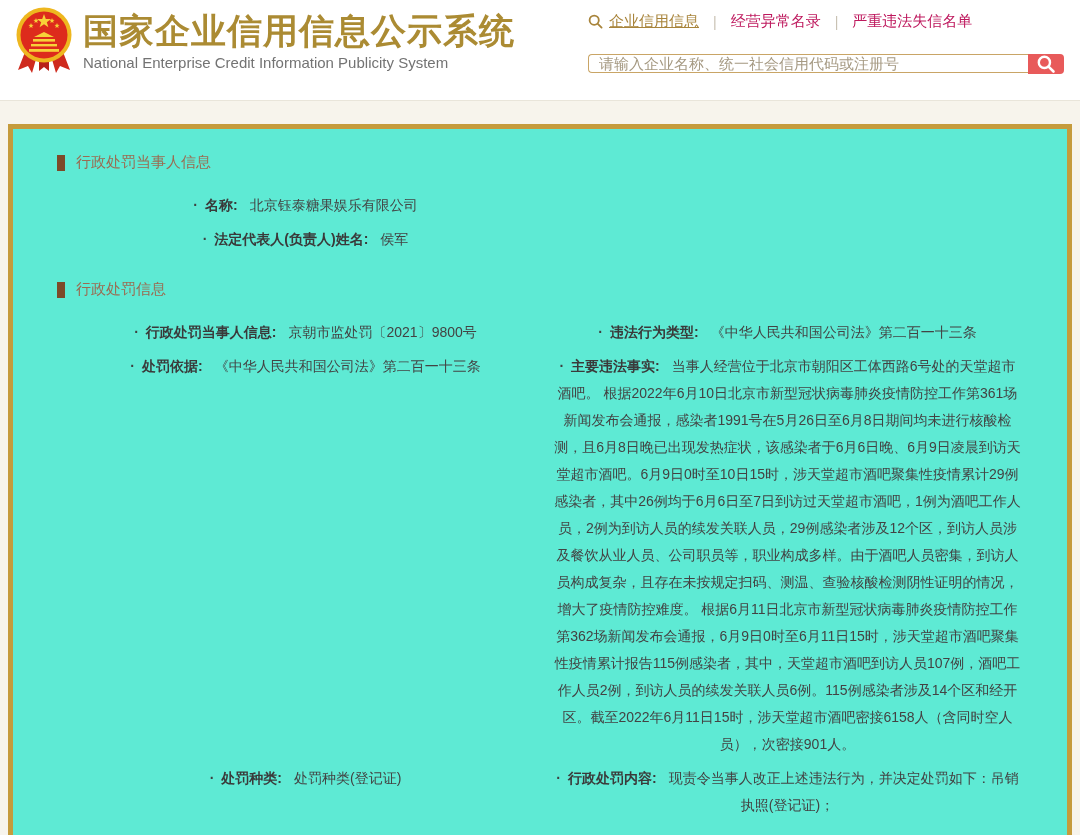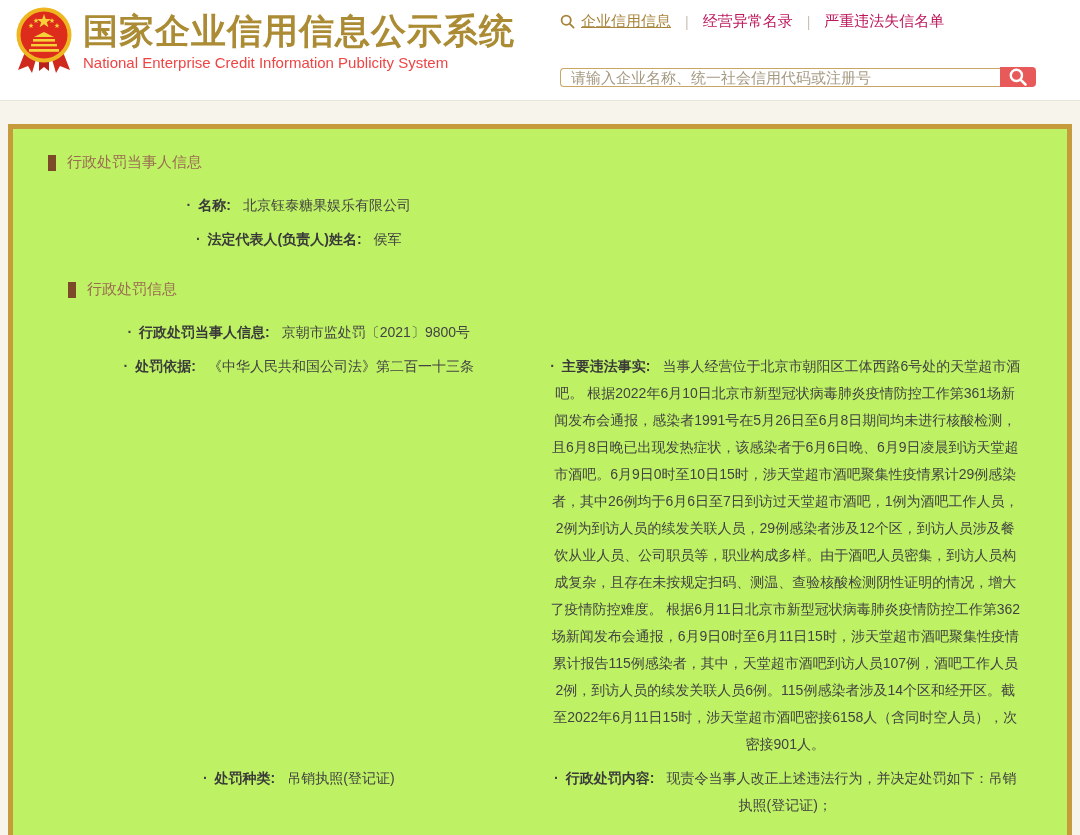--- a/index.html
+++ b/index.html
@@ -5,45 +5,45 @@
   * { box-sizing: border-box; margin: 0; padding: 0; }
   html,body { width:1080px; height:835px; overflow:hidden; background:#ffffff;
     font-family:"Liberation Sans","DejaVu Sans",sans-serif; }
 
   
   .site-header { position:relative; height:100px; background:#ffffff; }
   .brand { position:absolute; left:15px; top:6px; display:flex; align-items:center; }
   .emblem { width:58px; height:68px; flex:0 0 auto; }
   .brand-text { margin-left:10px; }
   .site-title { font-size:35px; font-weight:bold; color:#ab8b33; letter-spacing:1px; line-height:42px; }
-  .site-subtitle { font-size:15px; color:#ef4444; margin-top:2px; }
+  .site-subtitle { font-size:15px; color:#737373; margin-top:2px; }
 
-  .header-right { position:absolute; left:560px; top:12px; width:476px; }
+  .header-right { position:absolute; left:588px; top:12px; width:476px; }
   .top-nav { display:flex; align-items:center; font-size:15px; margin-bottom:9px; }
   .nav-mag { margin-right:6px; }
   .nav-link { text-decoration:none; color:#be185d; cursor:pointer; }
   .nav-link.active { color:#a8843b; text-decoration:underline; }
   .nav-sep { color:#c9c2b4; margin:0 14px; font-size:14px; }
-  .search-bar { display:flex; align-items:flex-end; height:47px; }
+  .search-bar { display:flex; align-items:center; height:47px; }
   .search-input { flex:1; border:1px solid #c9a566; border-right:none; border-radius:4px 0 0 4px;
     padding:0 10px; font-size:15px; color:#555; outline:none;
     font-family:"Liberation Sans","DejaVu Sans",sans-serif; }
   .search-input::placeholder { color:#a59982; }
   .search-btn { width:36px; border:none; background:#e85a5a; border-radius:0 4px 4px 0;
     cursor:pointer; display:flex; align-items:center; justify-content:center; }
 
   
   .page-bg { background:#f7f4ec; border-top:1px solid #e9e5da; height:735px; padding:23px 8px 0 8px; }
-  .content-box { background:#bef264; border:5px solid #c59b3c; border-bottom:none; height:100%;
-    padding:24px 26px 0 35px; }
+  .content-box { background:#5eead4; border:5px solid #c59b3c; border-bottom:none; height:100%;
+    padding:24px 26px 0 44px; }
 
   .sec-title { display:flex; align-items:center; font-size:15px; color:#9a6c52; font-weight:normal;
     margin-bottom:20px; }
   .sec-marker { display:inline-block; width:8px; height:16px; background:#7d4a29; margin-right:11px; }
-  .sec-title.second { margin-top:27px;margin-left:20px; }
+  .sec-title.second { margin-top:27px; }
 
   .row { display:flex; align-items:flex-start; margin-bottom:7px; }
   .cell { width:50%; padding-left:5px;text-align:center; }
   .cell.right { padding-left:5px; padding-right:20px; }
   .field { font-size:14px; color:#3f3f3f; line-height:27px; }
   .bullet { font-weight:bold; margin-right:7px; }
   .lbl { font-weight:bold; color:#3a3a3a; margin-right:12px; }
   .val { color:#434343; }
   .row.gap { margin-top:16px; }
 </style>
@@ -121,34 +121,37 @@
 
     <h2 class="sec-title second">
       <span class="sec-marker"></span>
       <span>行政处罚信息</span>
     </h2>
 
     <div class="row">
       <div class="cell">
         <p class="field"><span class="bullet">·</span><b class="lbl">行政处罚当事人信息:</b><span class="val">京朝市监处罚〔2021〕9800号</span></p>
       </div>
+      <div class="cell right">
+        <p class="field"><span class="bullet">·</span><b class="lbl">违法行为类型:</b><span class="val">《中华人民共和国公司法》第二百一十三条</span></p>
+      </div>
     </div>
 
     <div class="row">
       <div class="cell">
         <p class="field"><span class="bullet">·</span><b class="lbl">处罚依据:</b><span class="val">《中华人民共和国公司法》第二百一十三条</span></p>
       </div>
       <div class="cell right">
         <p class="field"><span class="bullet">·</span><b class="lbl">主要违法事实:</b><span class="val">当事人经营位于北京市朝阳区工体西路6号处的天堂超市酒吧。 根据2022年6月10日北京市新型冠状病毒肺炎疫情防控工作第361场新闻发布会通报，感染者1991号在5月26日至6月8日期间均未进行核酸检测，且6月8日晚已出现发热症状，该感染者于6月6日晚、6月9日凌晨到访天堂超市酒吧。6月9日0时至10日15时，涉天堂超市酒吧聚集性疫情累计29例感染者，其中26例均于6月6日至7日到访过天堂超市酒吧，1例为酒吧工作人员，2例为到访人员的续发关联人员，29例感染者涉及12个区，到访人员涉及餐饮从业人员、公司职员等，职业构成多样。由于酒吧人员密集，到访人员构成复杂，且存在未按规定扫码、测温、查验核酸检测阴性证明的情况，增大了疫情防控难度。 根据6月11日北京市新型冠状病毒肺炎疫情防控工作第362场新闻发布会通报，6月9日0时至6月11日15时，涉天堂超市酒吧聚集性疫情累计报告115例感染者，其中，天堂超市酒吧到访人员107例，酒吧工作人员2例，到访人员的续发关联人员6例。115例感染者涉及14个区和经开区。截至2022年6月11日15时，涉天堂超市酒吧密接6158人（含同时空人员），次密接901人。</span></p>
       </div>
     </div>
 
     <div class="row">
       <div class="cell">
-        <p class="field"><span class="bullet">·</span><b class="lbl">处罚种类:</b><span class="val">吊销执照(登记证)</span></p>
+        <p class="field"><span class="bullet">·</span><b class="lbl">处罚种类:</b><span class="val">处罚种类(登记证)</span></p>
       </div>
       <div class="cell right">
         <p class="field"><span class="bullet">·</span><b class="lbl">行政处罚内容:</b><span class="val">现责令当事人改正上述违法行为，并决定处罚如下：吊销执照(登记证)；</span></p>
       </div>
     </div>
 
     <div class="row gap">
       <div class="cell">
         <p class="field"><span class="bullet">·</span><b class="lbl">罚款金额:</b><span class="val"></span></p>
       </div>

